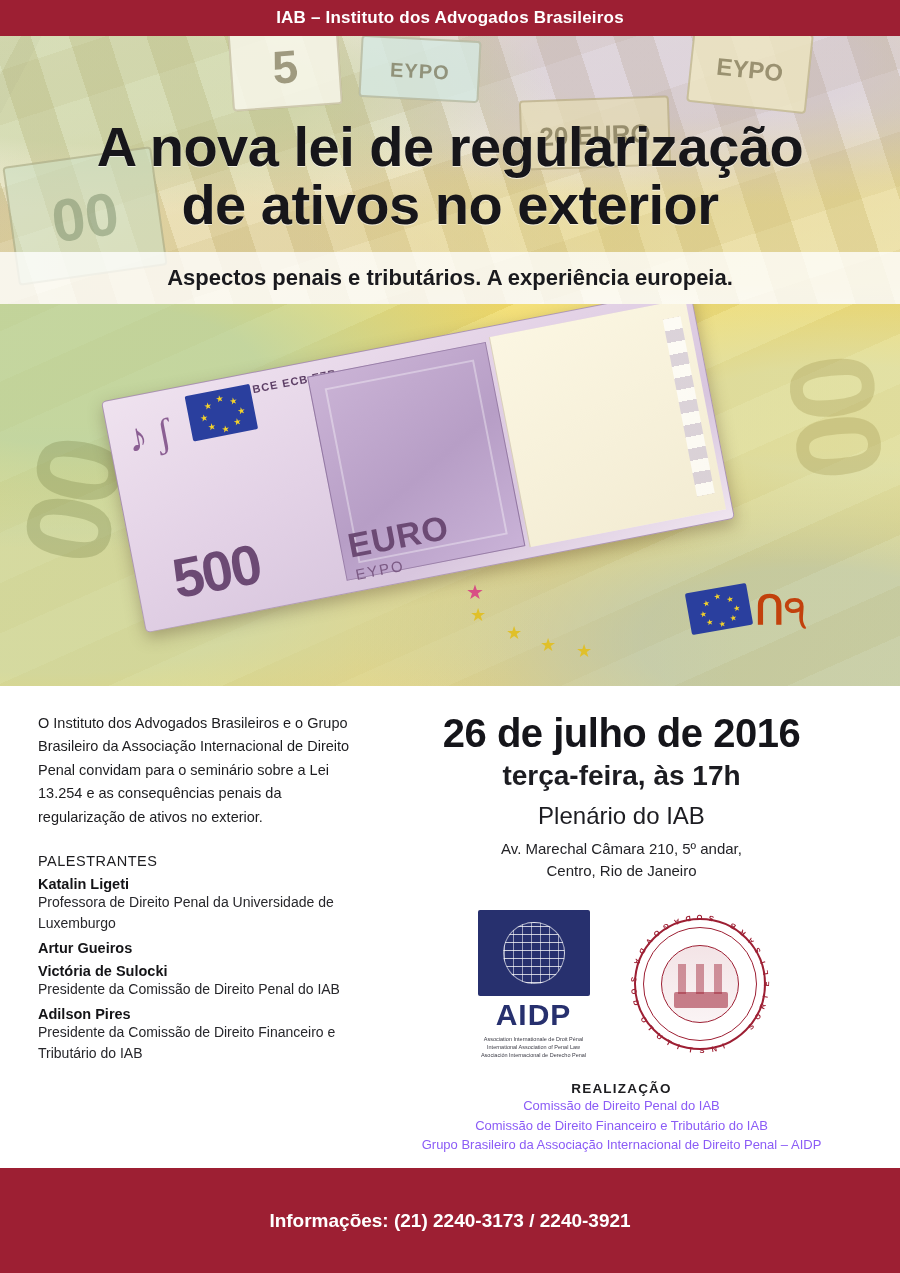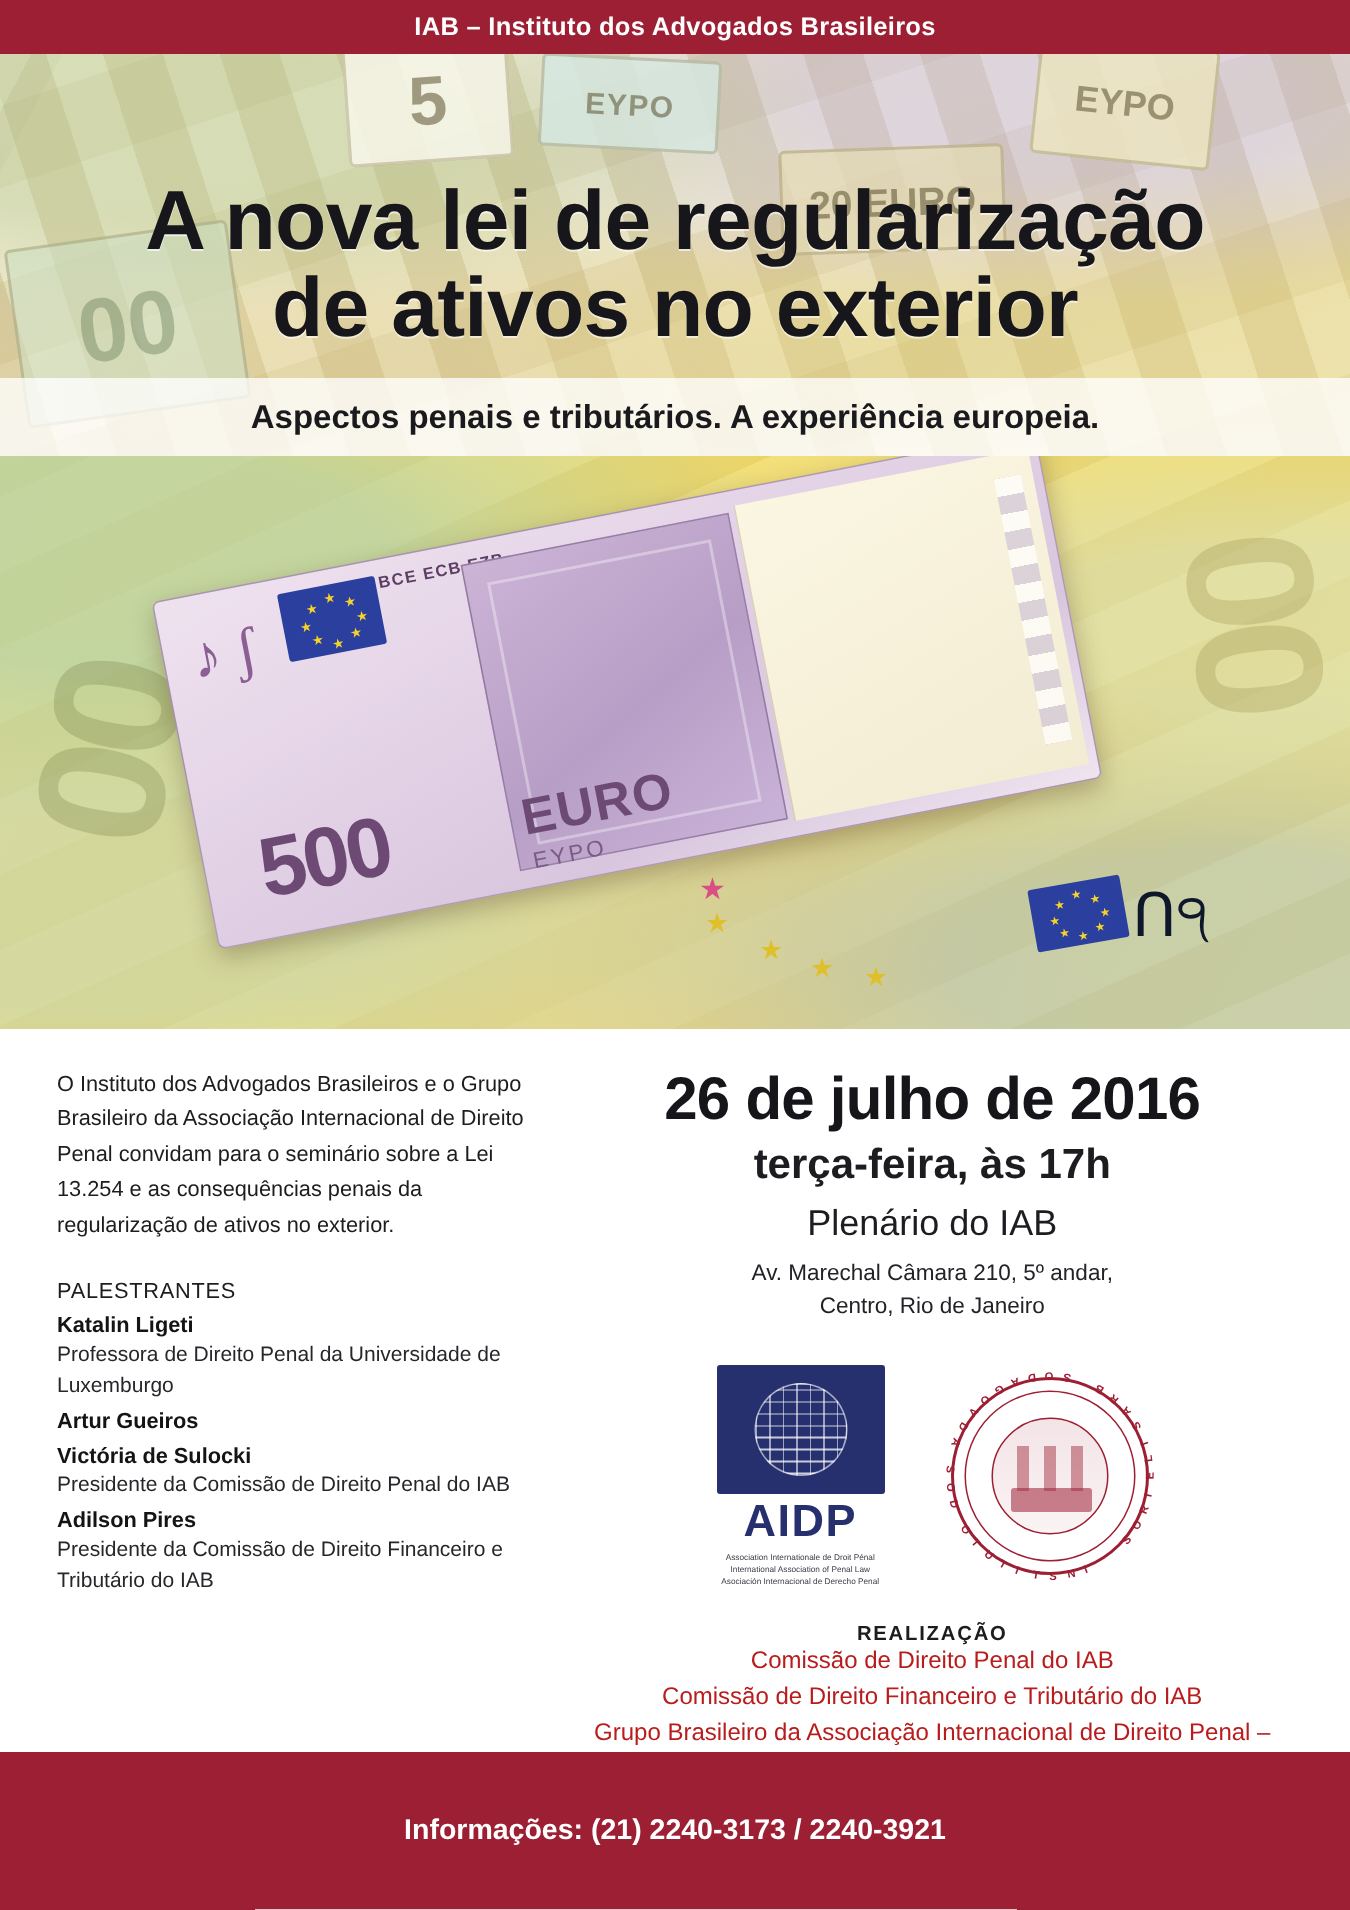--- a/index.html
+++ b/index.html
@@ -392,22 +392,22 @@
   }
 
   .realizacao-head {
     margin-top: 22px;
     font-size: 13.5px;
     font-weight: bold;
     color: #1d1d20;
     letter-spacing: 1.2px;
   }
   .realizacao-line {
-    font-size: 16px;
-    color: #b91c1c;
+    font-size: 13px;
+    color: #8b5cf6;
     line-height: 1.5;
   }
 
   
   .footer {
     position: absolute;
     left: 0; right: 0; bottom: 0;
     height: 105px;
     background: #9d1f33;
     color: #ffffff;
@@ -493,21 +493,21 @@
     <div class="flag-stars2">
       <span style="left:28px; top:5px;">★</span>
       <span style="left:40px; top:10px;">★</span>
       <span style="left:45px; top:20px;">★</span>
       <span style="left:40px; top:29px;">★</span>
       <span style="left:28px; top:33px;">★</span>
       <span style="left:16px; top:29px;">★</span>
       <span style="left:11px; top:20px;">★</span>
       <span style="left:16px; top:10px;">★</span>
     </div>
-    <div class="squiggle" style="right:94px; bottom:52px; color:#0f172a;">ᑎ੧</div>
+    <div class="squiggle" style="right:94px; bottom:52px; color:#c2410c;font-weight:bold;">ᑎ੧</div>
   </div>
 
   <div class="info">
     <div class="cols">
 
       <div class="col-left">
         <div class="intro">O Instituto dos Advogados Brasileiros e o Grupo Brasileiro da Associação Internacional de Direito Penal convidam para o seminário sobre a Lei 13.254 e as consequências penais da regularização de ativos no exterior.</div>
 
         <div class="palestrantes-head">PALESTRANTES</div>
 

